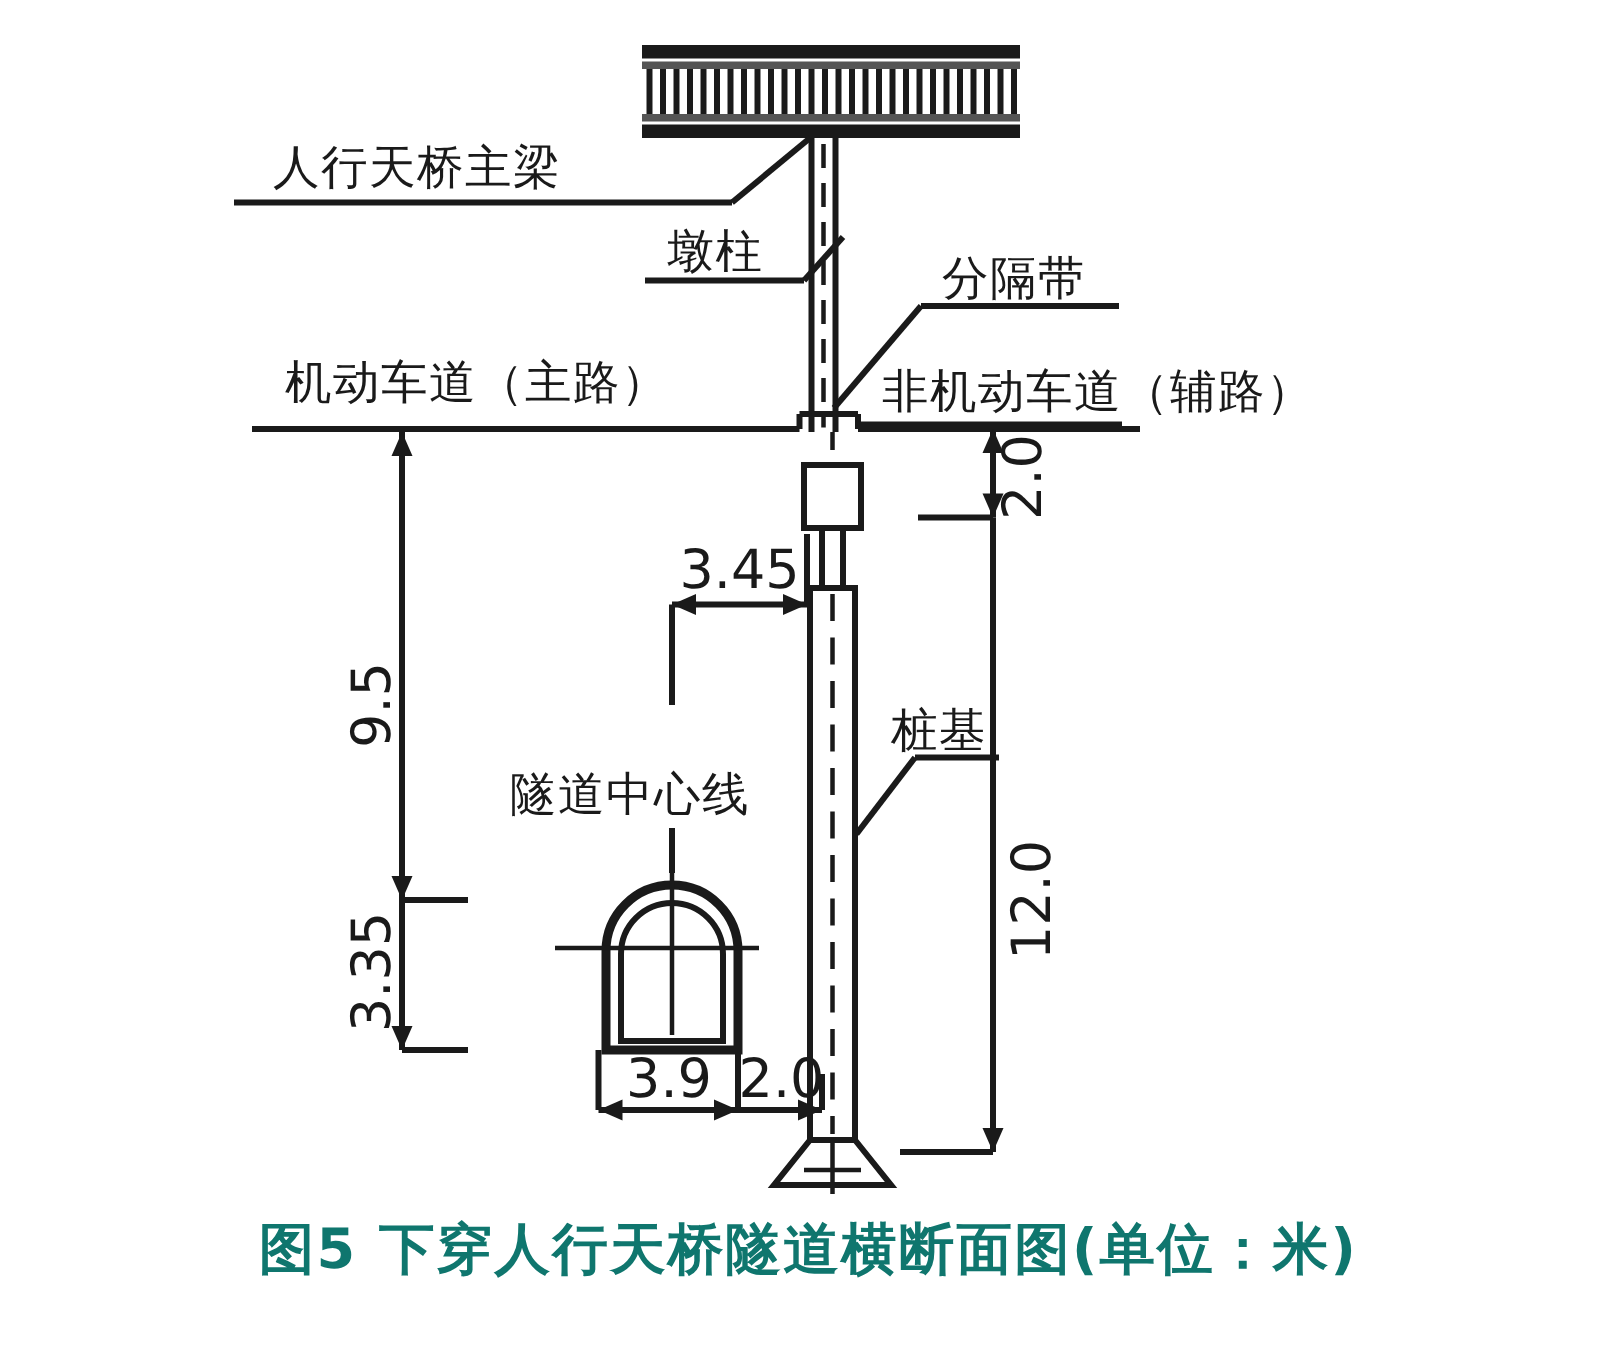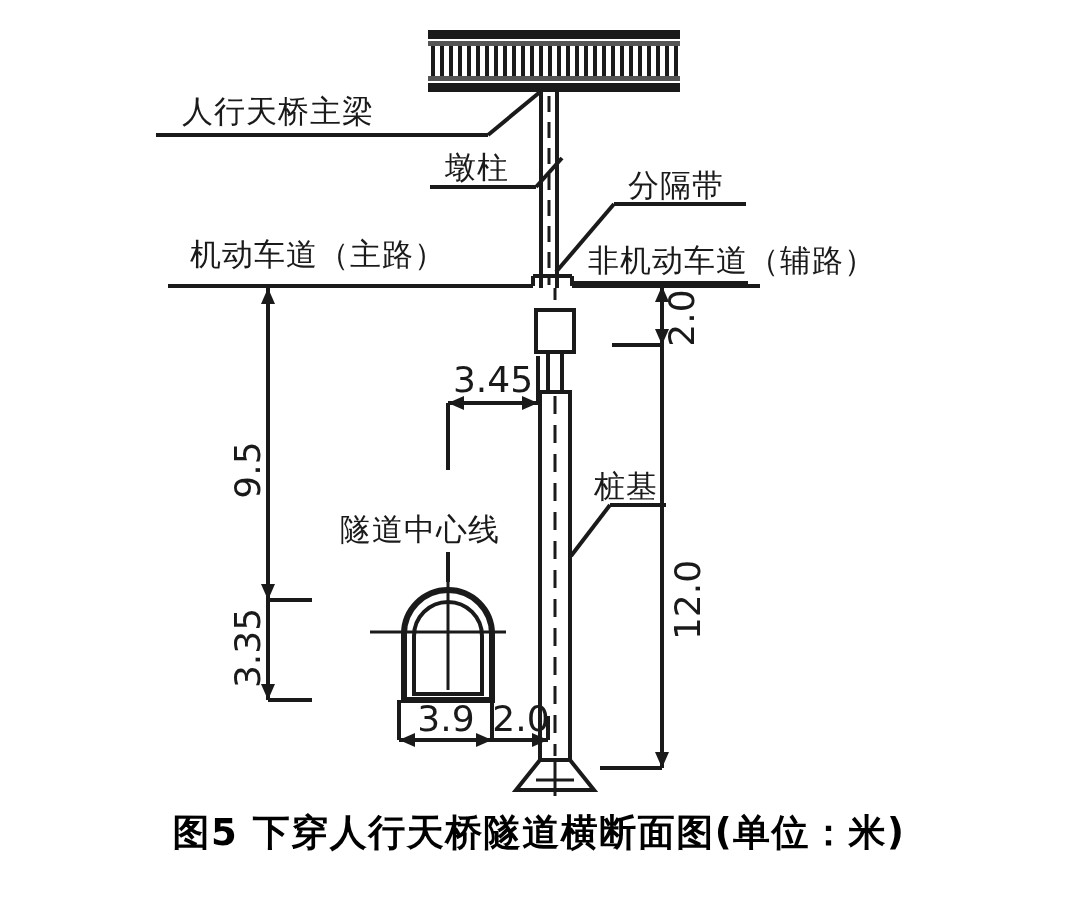--- a/index.html
+++ b/index.html
@@ -41,21 +41,21 @@
   }
   .caption {
     position: absolute;
     left: 0;
     top: 808px;
     width: 1078px;
     text-align: center;
     font-family: "DejaVu Sans", "Liberation Sans", sans-serif;
     font-size: 37px;
     font-weight: 700;
-    color: #000000;
+    color: #0f766e;
     letter-spacing: 1.5px;
     white-space: nowrap;
   }
   .ln { stroke: #1a1a1a; fill: none; }
   .thin { stroke-width: 3; }
   .med  { stroke-width: 4; }
   .thick{ stroke-width: 6; }
 </style>
 </head>
 <body>

